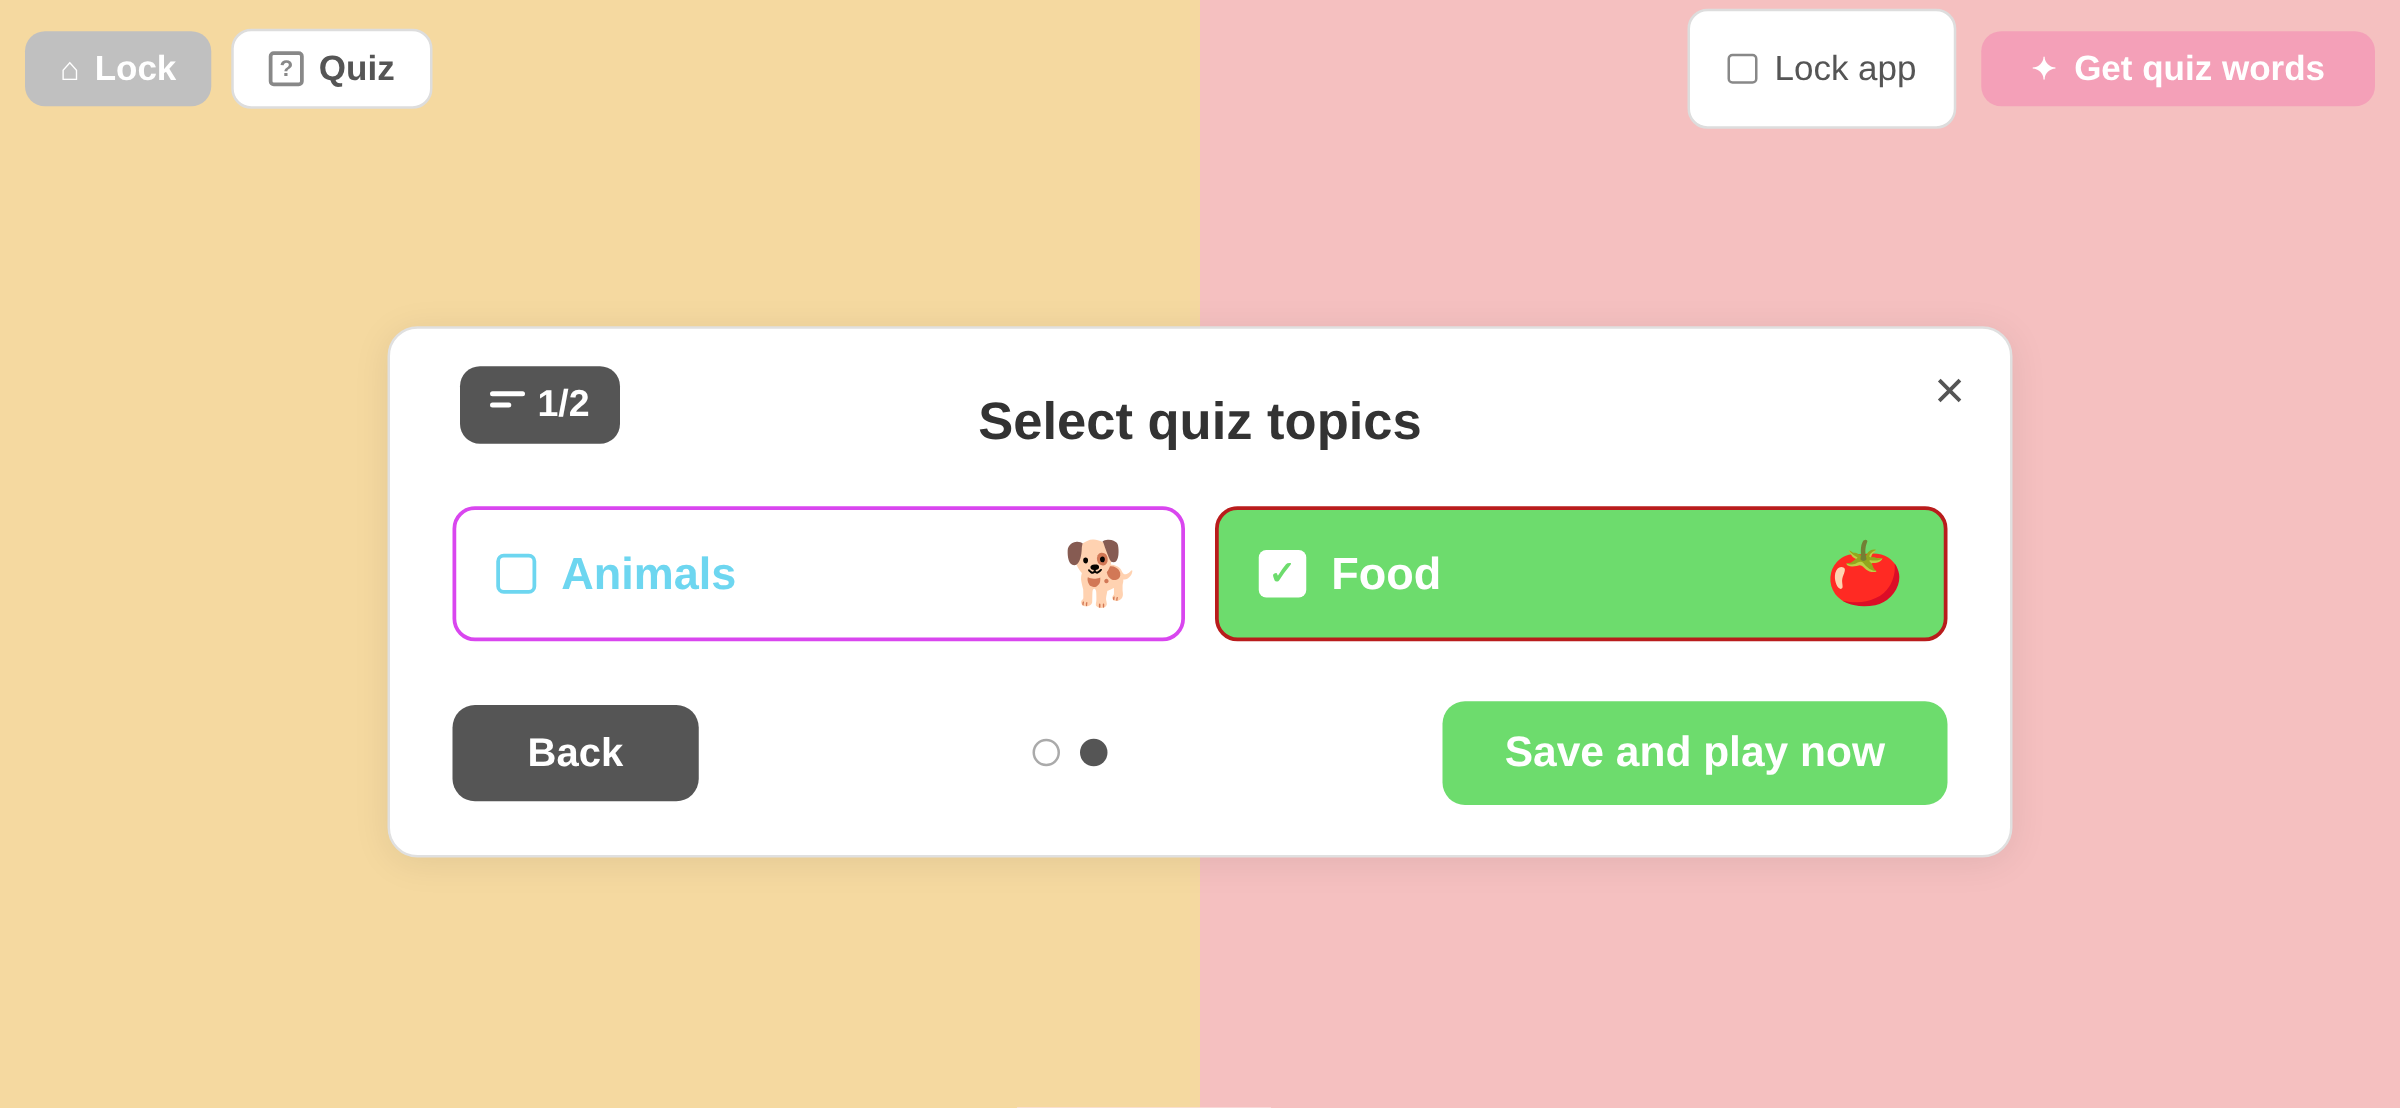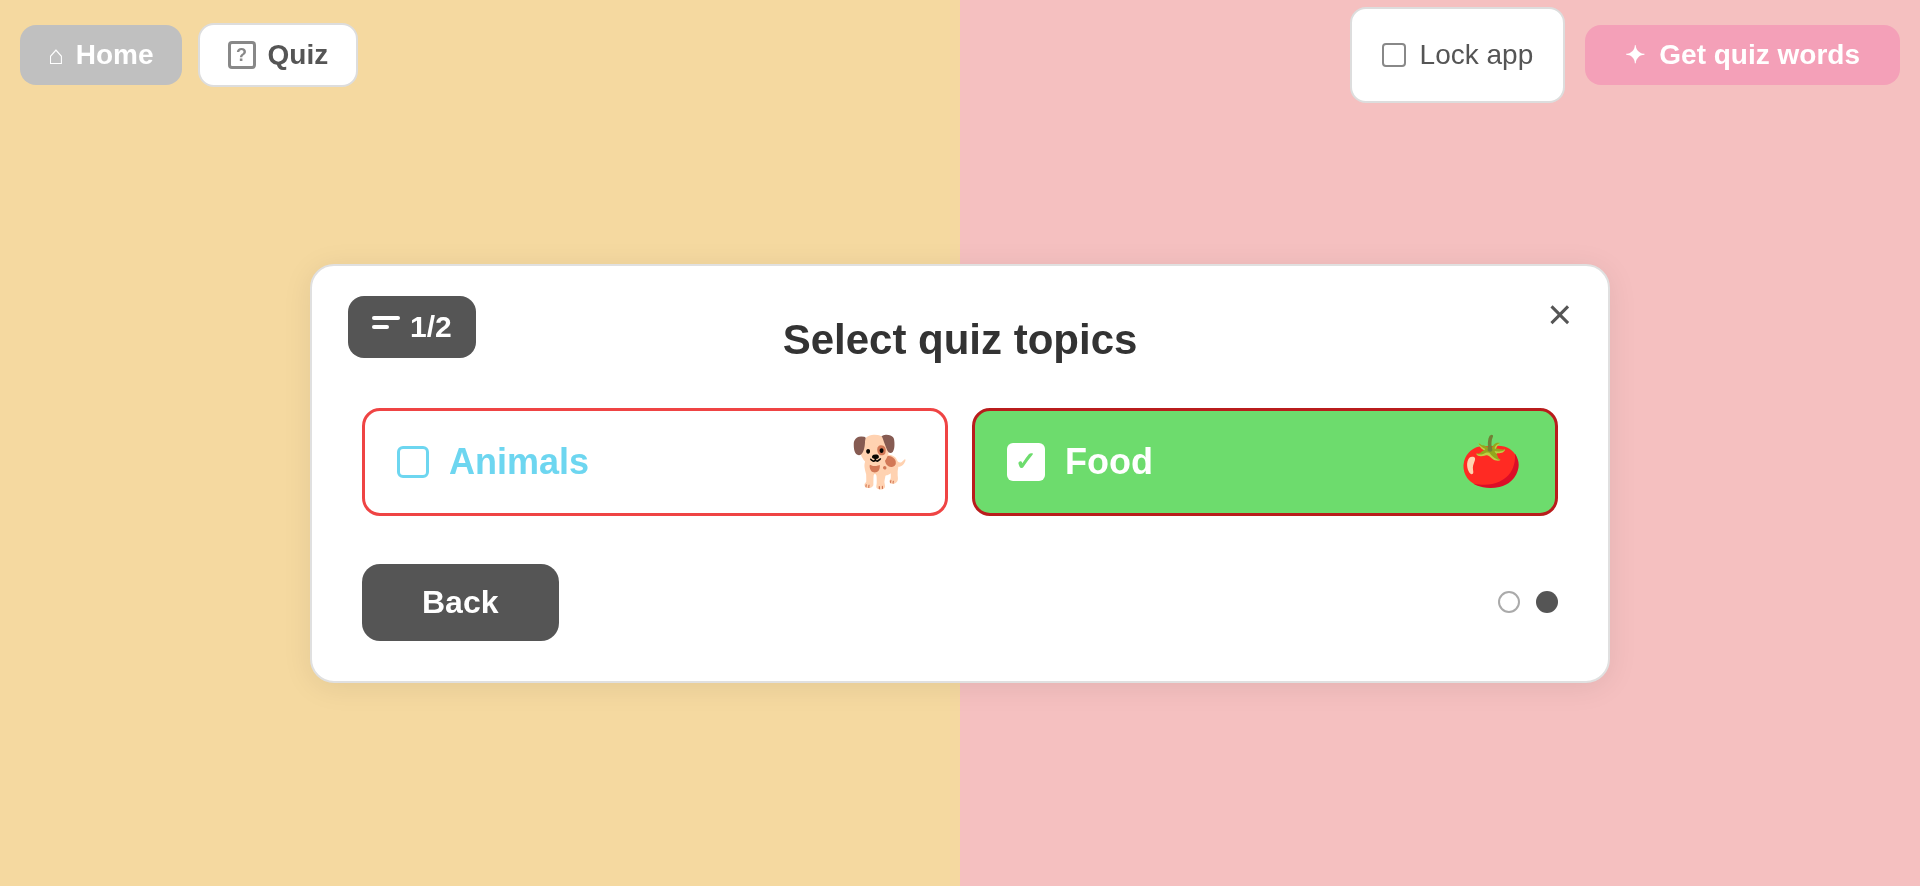--- a/index.html
+++ b/index.html
@@ -117,21 +117,21 @@
       width: 100%;
       max-width: 1300px;
       position: relative;
       box-shadow: 0 4px 30px rgba(0,0,0,0.08);
     }
 
     
     .step-badge {
       position: absolute;
       top: 30px;
-      left: 36px;
+      left: 56px;
       background: #555;
       color: white;
       border-radius: 16px;
       padding: 14px 24px;
       font-size: 30px;
       font-weight: 700;
       display: flex;
       align-items: center;
       gap: 10px;
     }
@@ -191,21 +191,21 @@
       align-items: center;
       justify-content: space-between;
       padding: 22px 32px;
       border-radius: 18px;
       font-size: 36px;
       font-weight: 600;
       cursor: pointer;
     }
 
     .topic-option-unselected {
-      border: 3px solid #ef4444;
+      border: 3px solid #d946ef;
       background: white;
       color: #6dd6f0;
     }
 
     .topic-option-selected {
       background: #6ddc6d;
       color: white;
       border: 3px solid #b91c1c;
     }
 
@@ -335,21 +335,21 @@
   </style>
 </head>
 <body>
 
 <div class="bg-left"></div>
 <div class="bg-right"></div>
 
 <nav class="topbar">
   <button class="nav-btn nav-btn-home">
     <span class="home-icon">⌂</span>
-    <span>Home</span>
+    <span>Lock</span>
   </button>
 
   <button class="nav-btn nav-btn-quiz">
     <span class="quiz-icon-wrap">?</span>
     <span>Quiz</span>
   </button>
 
   <div class="nav-spacer"></div>
 
   <button class="lock-btn">
@@ -402,16 +402,19 @@
     <div class="modal-bottom">
       <button class="back-btn">
         <span>Back</span>
       </button>
 
       <div class="dots">
         <div class="dot dot-empty"></div>
         <div class="dot dot-filled"></div>
       </div>
 
+      <button class="save-play-btn">
+        <span>Save and play now</span>
+      </button>
     </div>
 
   </div>
 </div>
 
 </body></html>

